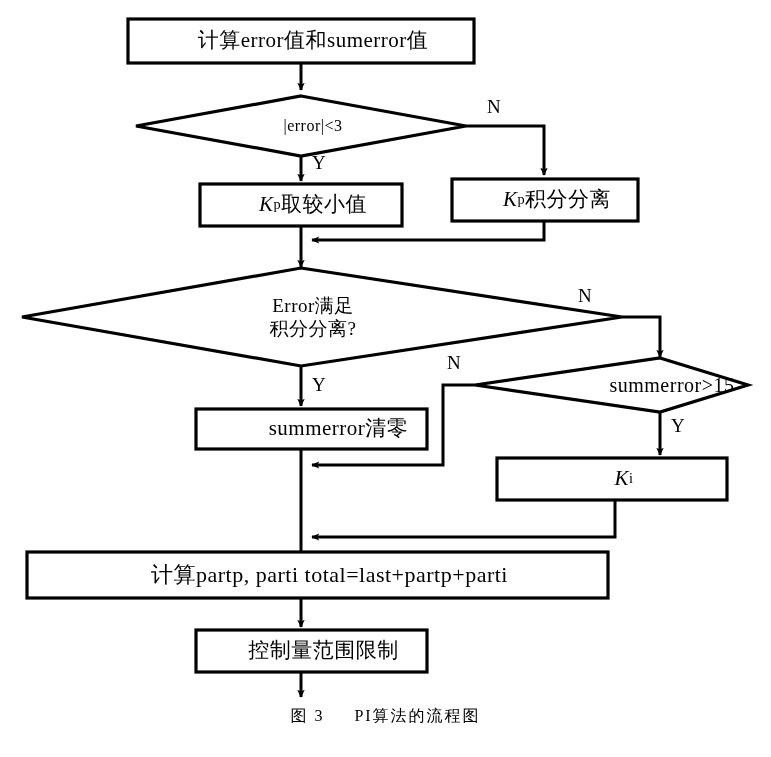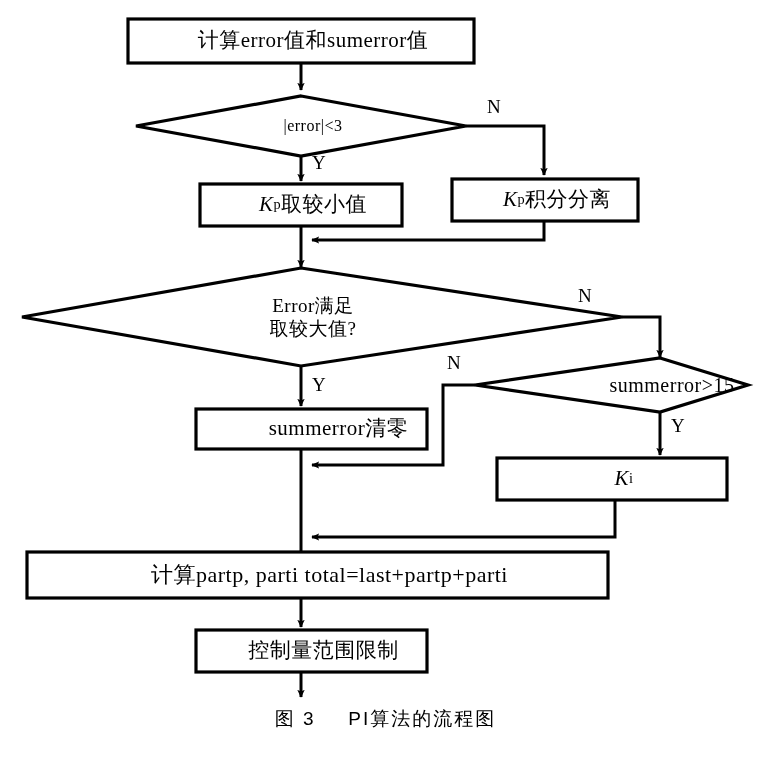--- a/index.html
+++ b/index.html
@@ -50,24 +50,24 @@
     font-size: 19px;
     color: #000000;
     font-family: "Liberation Serif", "DejaVu Serif", serif;
   }
   .caption {
     position: absolute;
     left: 0;
     top: 706px;
     width: 771px;
     text-align: center;
-    font-size: 19px;
+    font-size: 16px;
     letter-spacing: 2px;
     color: #000000;
-    font-family: Liberation Sans, sans-serif;
+    font-family: Liberation Serif, serif;
   }
   .ital {
     font-style: italic;
     font-family: "Liberation Serif", "DejaVu Serif", serif;
   }
   .sub {
     font-size: 0.68em;
     vertical-align: sub;
     font-style: normal;
   }
@@ -151,21 +151,21 @@
   </div>
 
   <div class="node-text proc-label" style="left:452px; top:179px; width:186px; height:42px;">
     <span class="ital">K</span>
       <span class="sub">p</span>
       <span>积分分离</span>
   </div>
 
   <div class="node-text dec-label" style="left:101px; top:283px; width:400px; height:68px; flex-direction:column; justify-content:center;">
     <span class="multiline">Error满足</span>
-    <span class="multiline">取较大值?</span>
+    <span class="multiline">积分分离?</span>
   </div>
 
   <div class="node-text dec-label" style="left:540px; top:368px; width:240px; height:34px; font-size:20px;">summerror&gt;15</div>
 
   <div class="node-text proc-label" style="left:196px; top:409px; width:261px; height:40px;">summerror清零</div>
 
   <div class="node-text proc-label" style="left:497px; top:458px; width:230px; height:42px;">
       <span class="ital">K</span>
       <span class="sub">i</span>
   </div>

